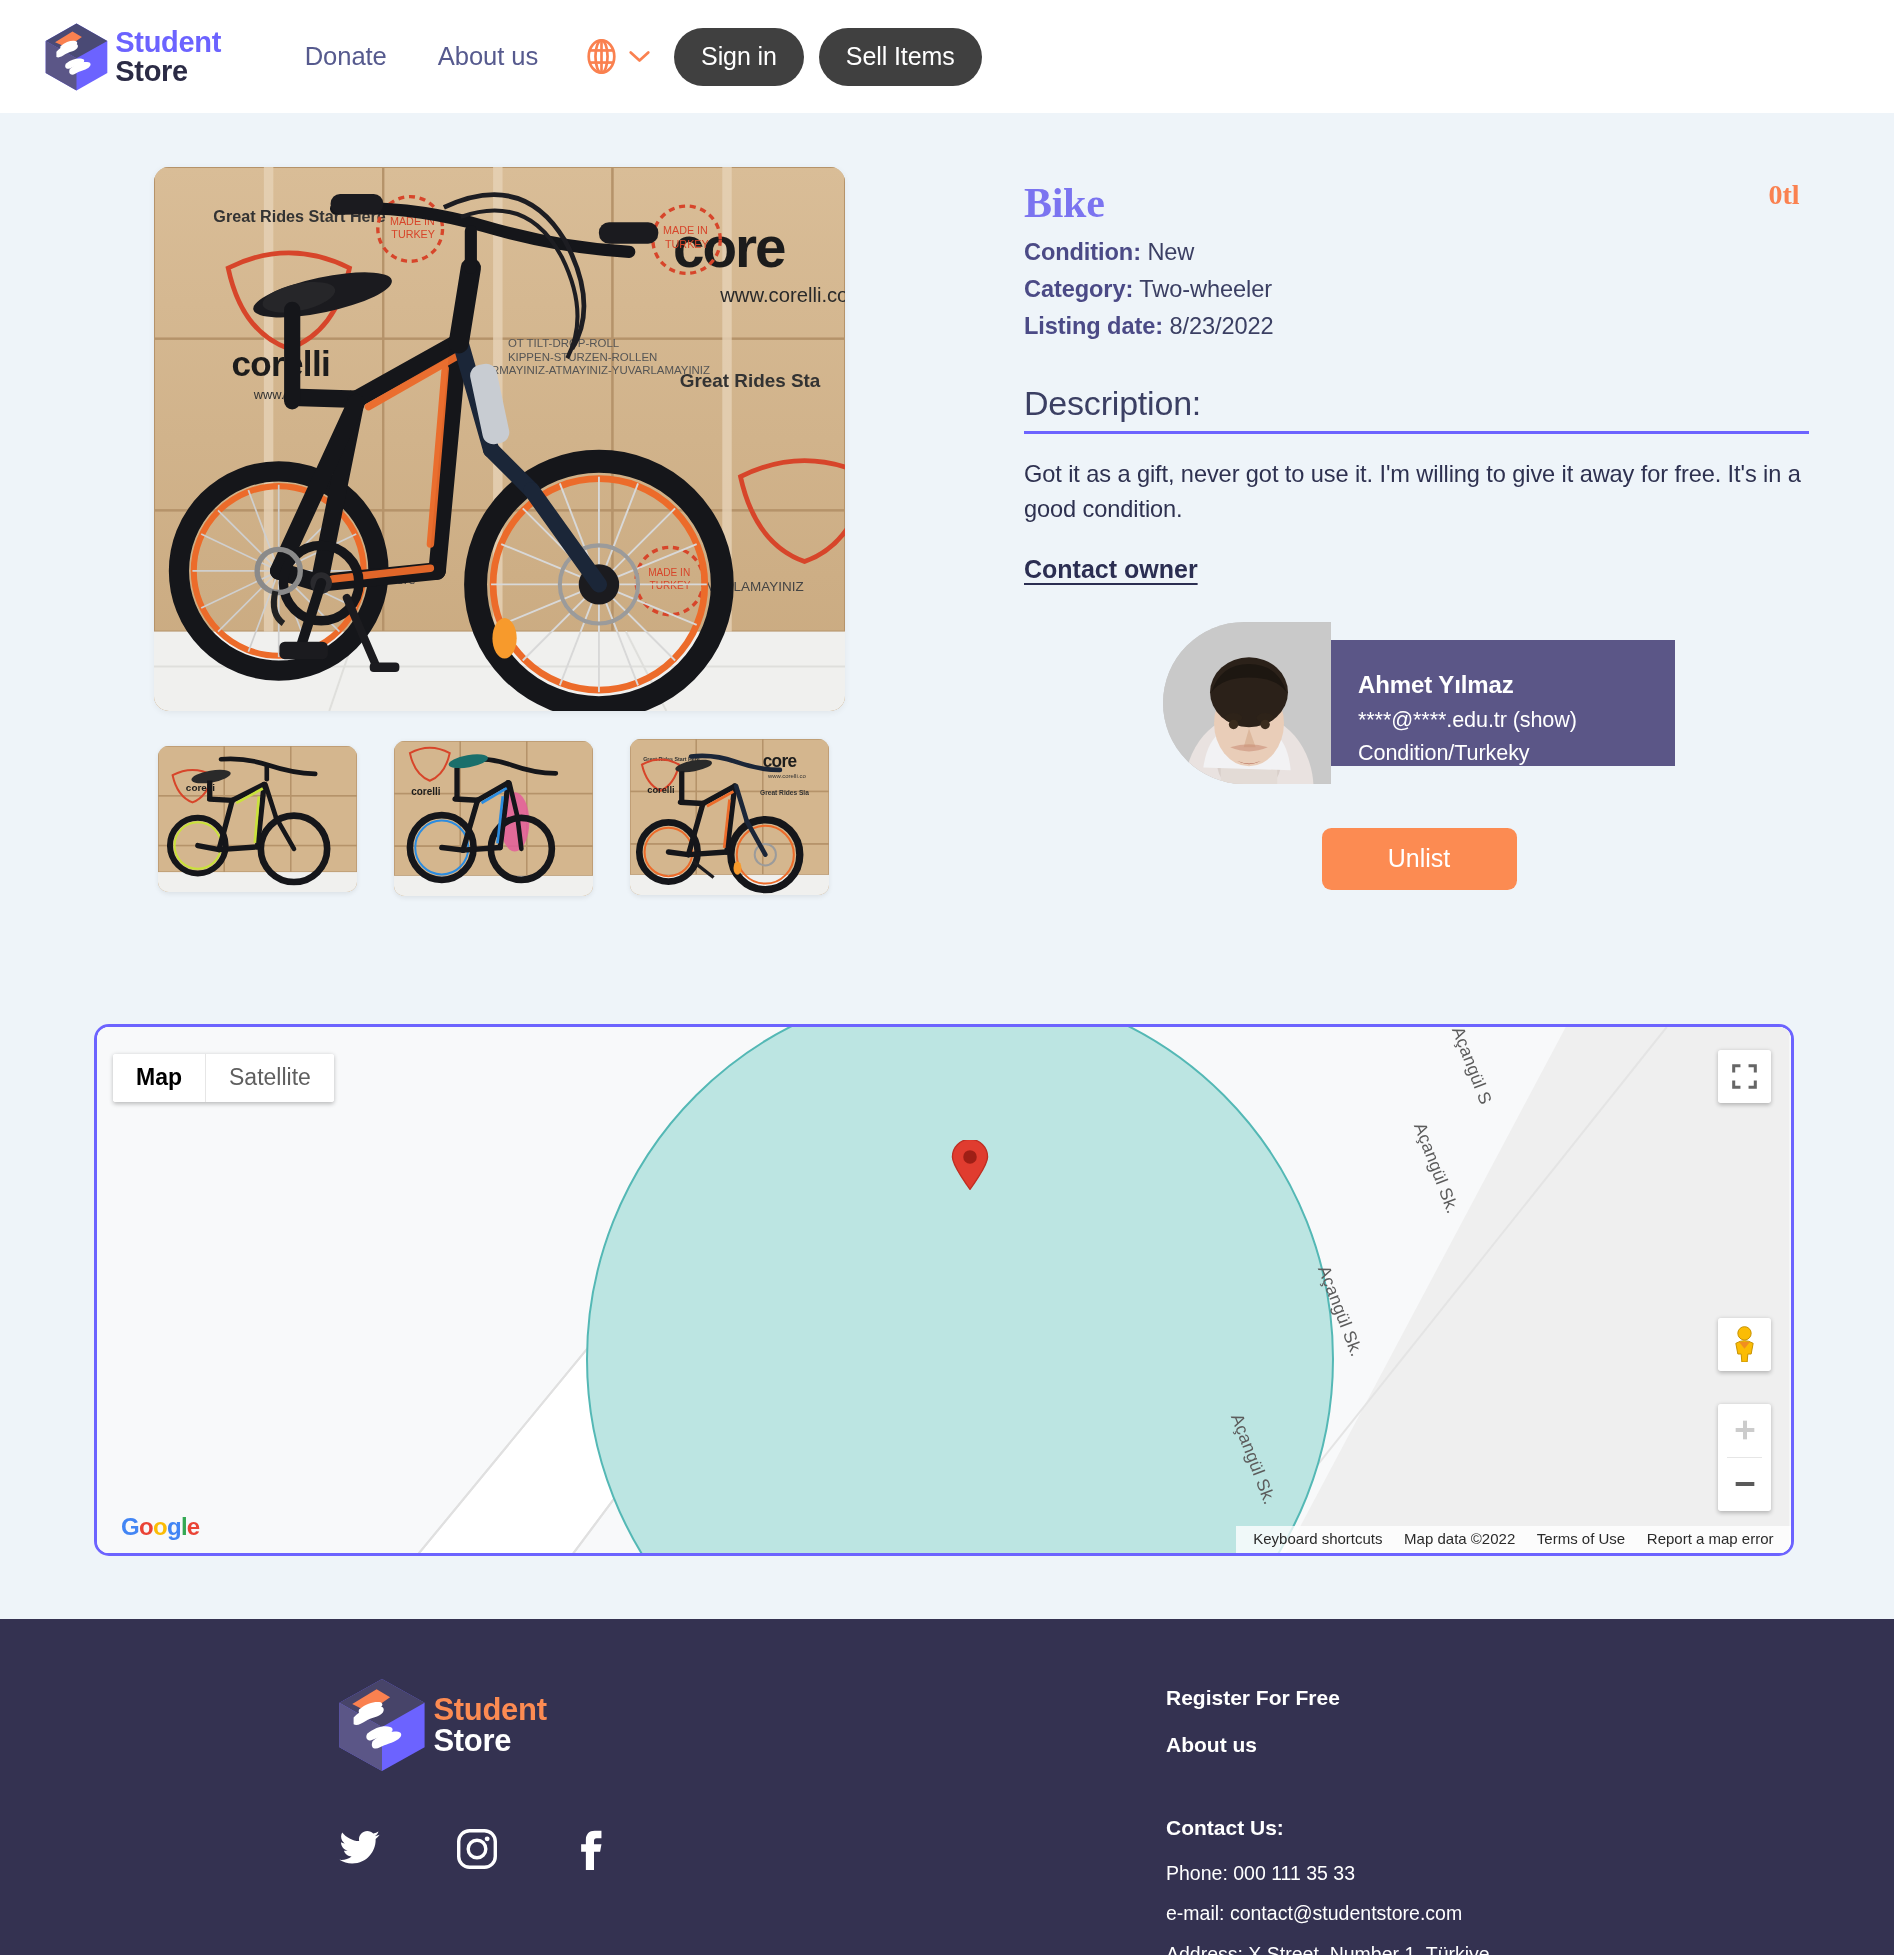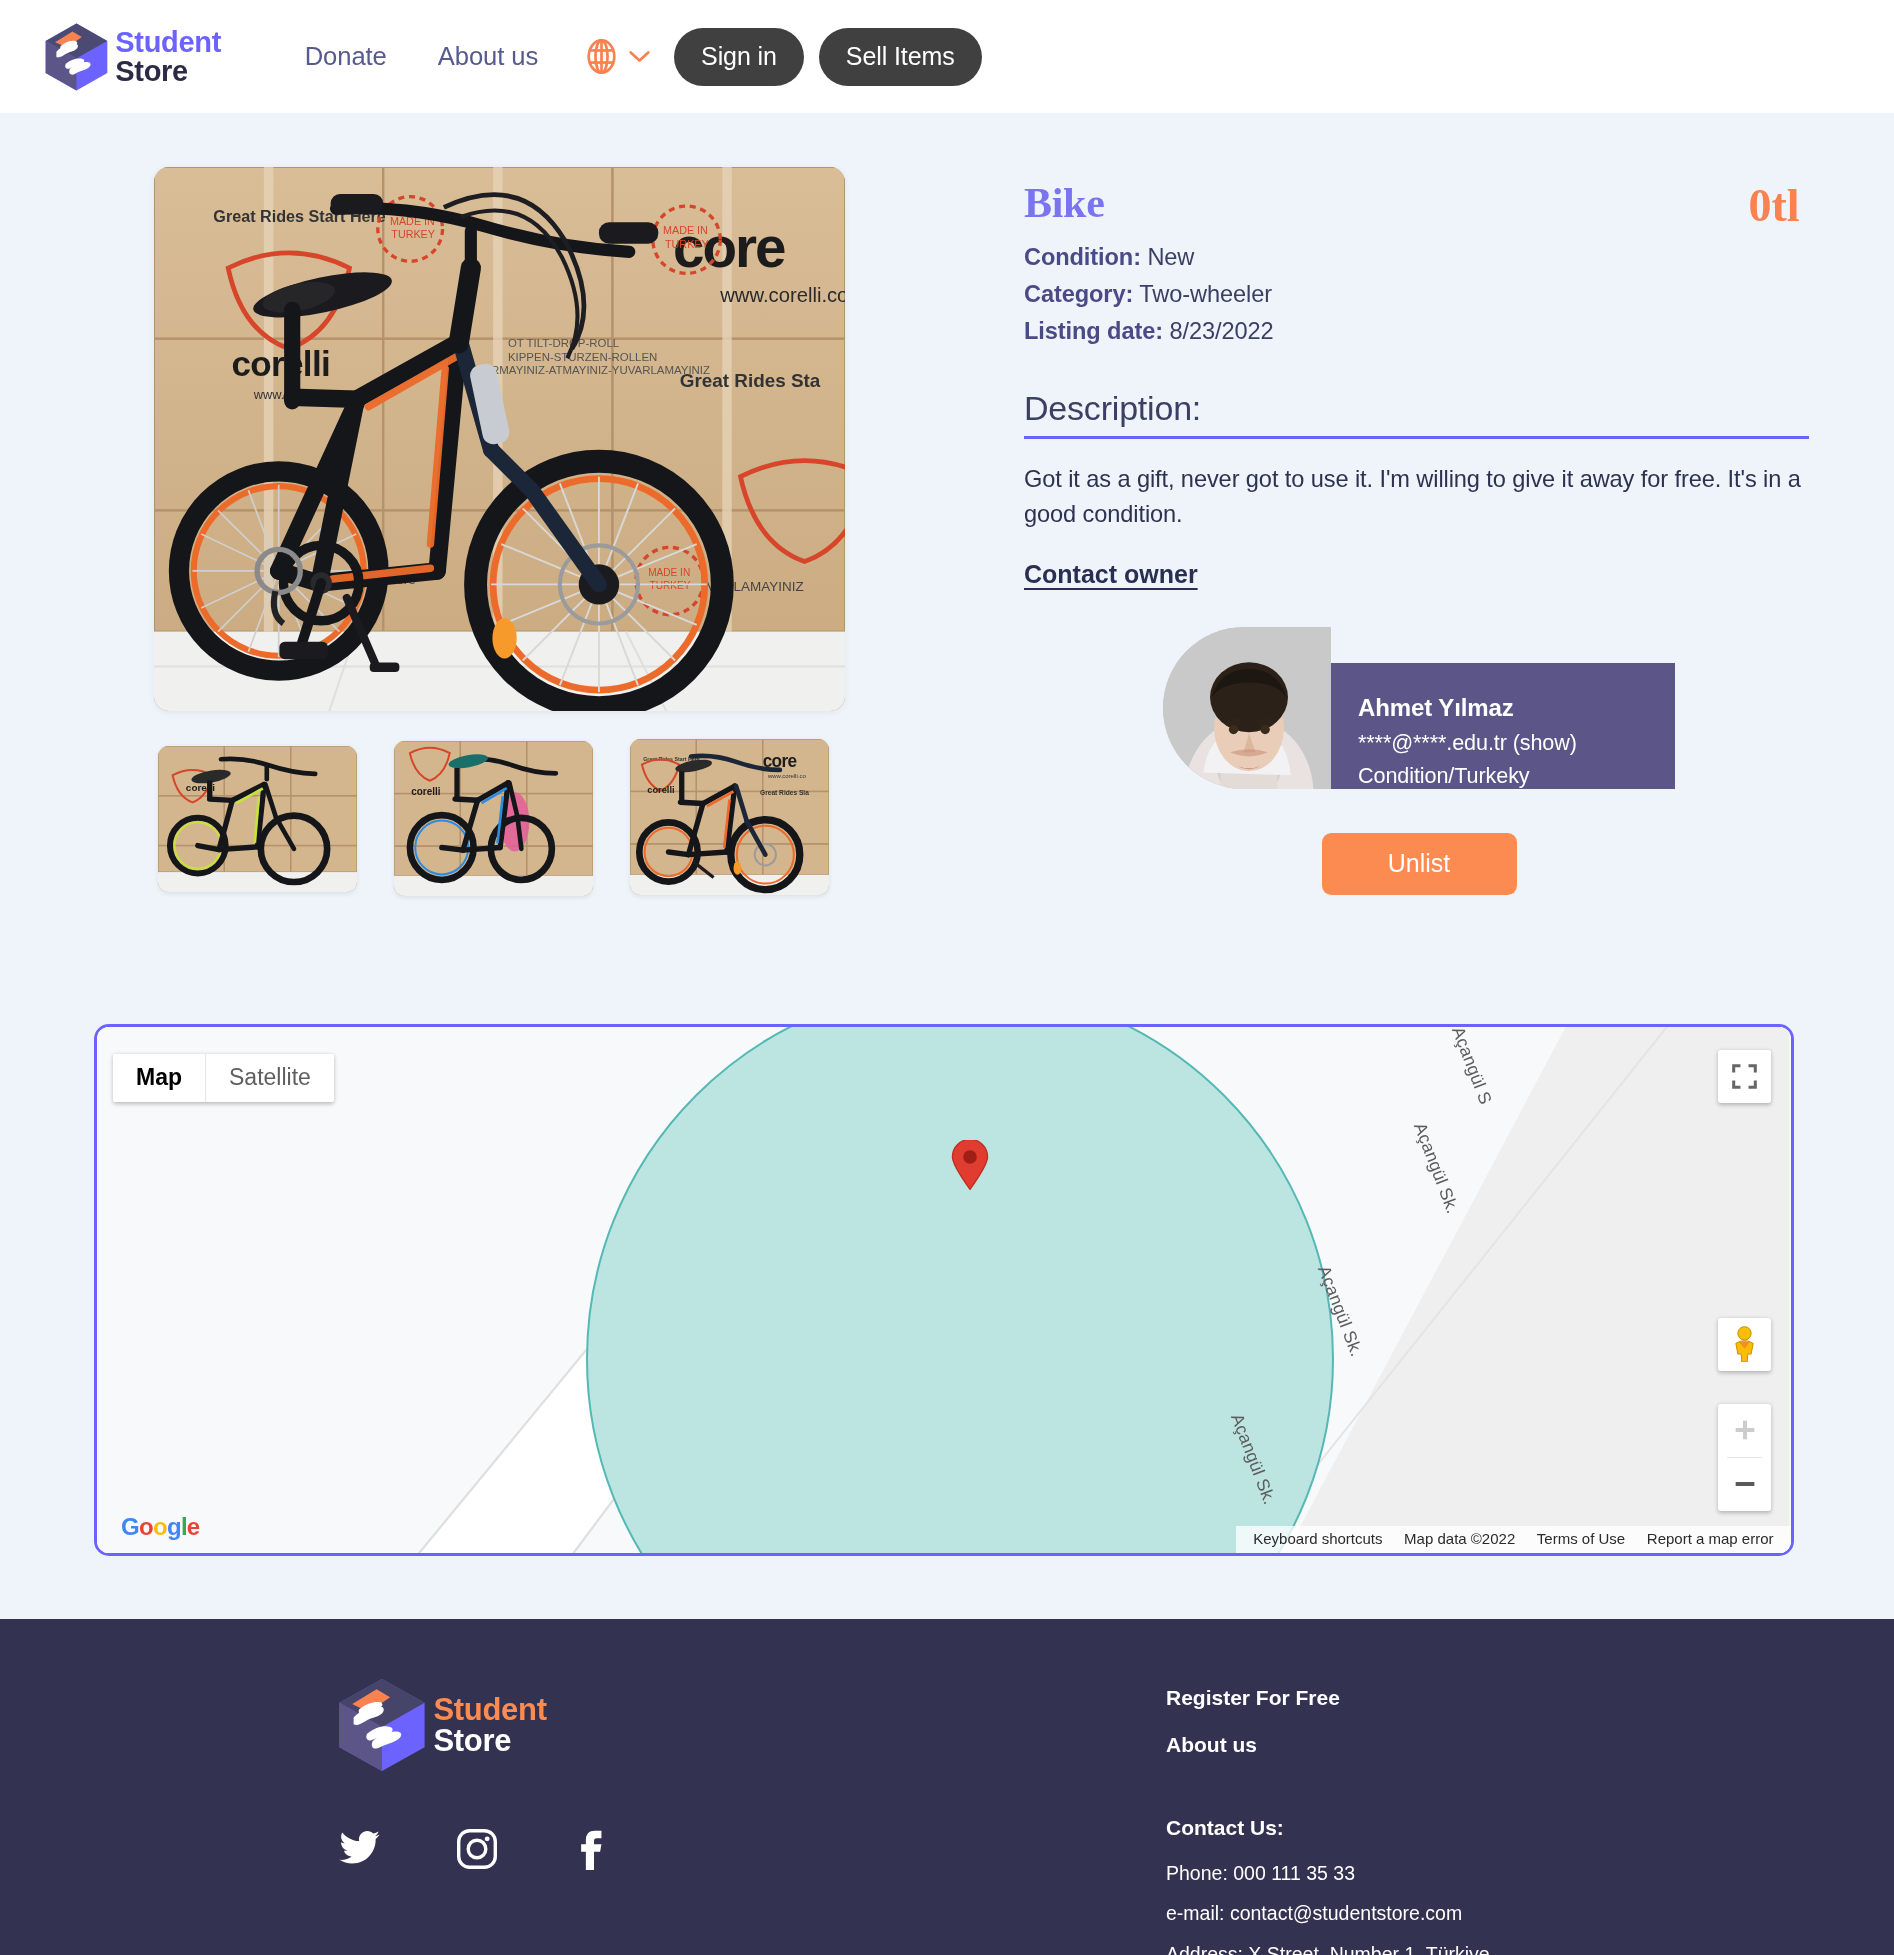--- a/index.html
+++ b/index.html
@@ -123,21 +123,21 @@
   .bikeimg { width: 100%; height: 100%; display: block; }
 
   
   .details { flex: 1 1 auto; padding-left: 179px; padding-top: 12px; position: relative; }
   .title-row { display: flex; align-items: flex-start; justify-content: space-between; }
   .ptitle {
     font-size: 42px; font-weight: 800; color: #7b74f0; letter-spacing: -0.3px;
     font-family: "Liberation Serif", serif;
   }
   .pprice {
-    font-size: 46px; font-weight: 800; color: #fa8150;
+    font-size: 28px; font-weight: 800; color: #fa8150;
     font-family: "Liberation Serif", serif; padding-right: 9.4px;
   }
   .meta { margin-top: 12px; }
   .meta-line { font-size: 23.6px; color: #3b3f63; margin-bottom: 10px; letter-spacing: -0.1px;}
   .meta-line b { color: #4b4a86; font-weight: 800; }
 
   .desc-head {
     font-size: 34px; color: #3b3f63; margin-top: 44px; letter-spacing: -0.2px;
     padding-bottom: 8px;
     border-bottom: 3.4px solid #6c63ff;
@@ -151,21 +151,21 @@
   .contact-link {
     display: inline-block; margin-top: 28px;
     font-size: 25px; font-weight: 800; color: #2b2e52;
     text-decoration: underline; text-underline-offset: 4.7px; cursor: pointer;
   }
 
   .owner-card {
     margin-top: 38px;
     margin-left: 139px;
     width: 512px; height: 162px;
-    display: flex; align-items: flex-end;
+    display: flex; align-items: center;
   }
   .owner-avatar {
     width: 168px; height: 162px;
     border-radius: 84px 0 0 84px;
     overflow: hidden;
     background: #c8c8c8;
     position: relative;
     flex: 0 0 168px;
   }
   .owner-body {

